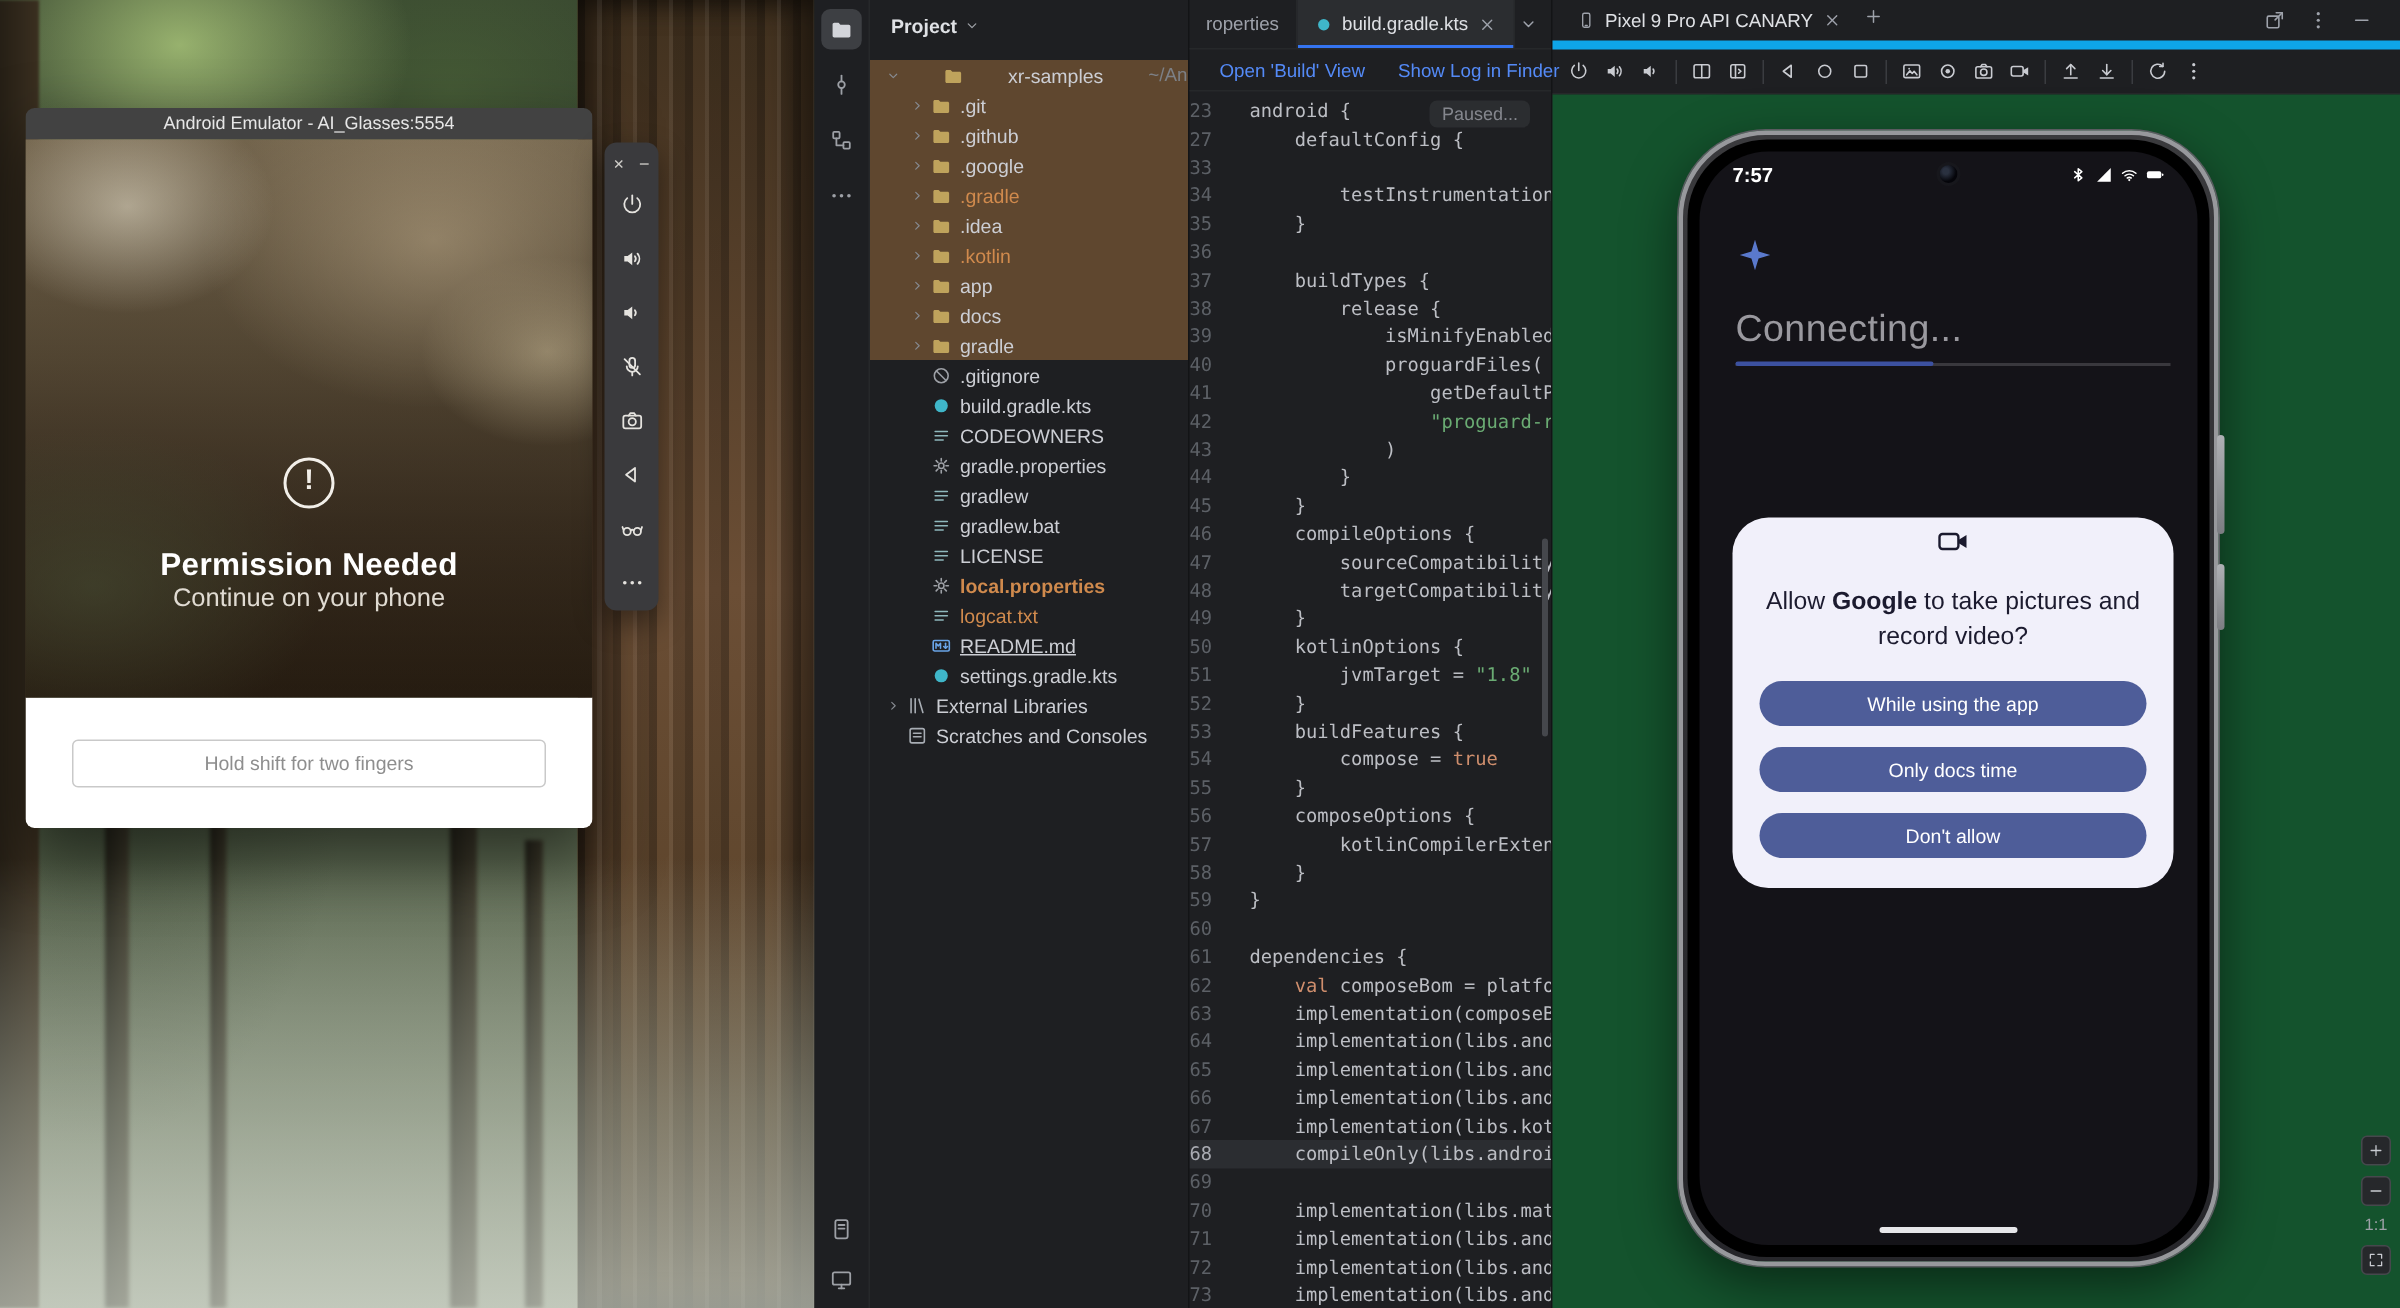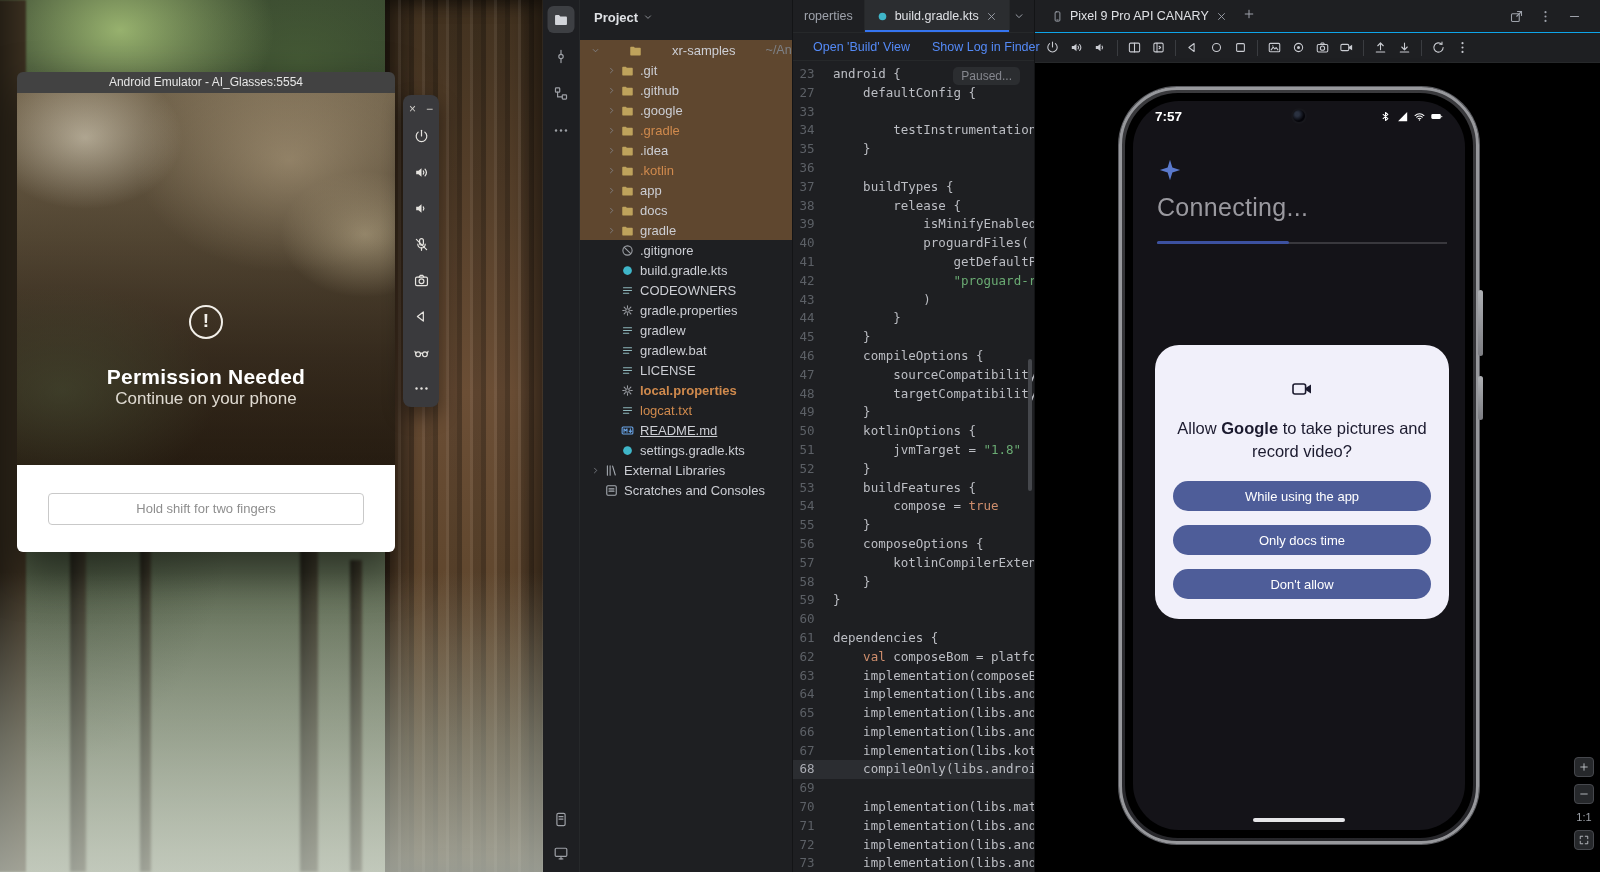--- a/index.html
+++ b/index.html
@@ -109,68 +109,68 @@
   .tab-close { width:11px; height:11px; color:#9ea2ab; }
   .tabs-end { margin-left:auto; display:flex; align-items:center; padding-right:8px; color:#9ea2ab; }
   .tabs-end .ic { width:14px; height:14px; }
   .banner { height:28px; display:flex; align-items:center; gap:22px; padding-left:20px;
     border-bottom:1px solid #26282a; }
   .blink { color:#548af7; font-size:12.5px; cursor:pointer; white-space:nowrap; }
   .code { position:absolute; top:61px; left:0; right:0; bottom:0; overflow:hidden; padding-top:4px;
     font-family:"DejaVu Sans Mono","Liberation Mono",monospace; font-size:12.5px; }
   .codeline { height:18.8px; line-height:18.8px; display:flex; }
   .codeline.hl { background:#2b2d31; }
-  .gut { width:40px; text-align:center; padding-right:12px; color:#5c6066; flex:none; }
+  .gut { width:40px; text-align:left; padding-right:12px; color:#5c6066; flex:none; }
   .codeline.hl .gut { color:#a9abb2; }
   .src { white-space:pre; color:#bcbec4; }
   .c-k { color:#cf8e6d; }
   .c-s { color:#6aab73; }
   .paused { position:absolute; top:6px; right:14px; color:#85878e; font-size:12px;
     font-family:"Liberation Sans",sans-serif; background:#2b2d30; padding:2px 8px; border-radius:5px; }
   .ed-scroll { position:absolute; right:2px; top:298px; width:4px; height:132px; background:#45474c; border-radius:2px; }
 
   
   .devices { position:absolute; left:492px; top:0; width:565px; height:872px; }
-  .dev-tabs { height:33px; display:flex; align-items:center; border-bottom:1px solid #0ea5e9; padding:0 8px; }
+  .dev-tabs { height:33px; display:flex; align-items:center; border-bottom:6px solid #0ea5e9; padding:0 8px; }
   .dev-tab { display:flex; align-items:center; gap:6px; padding:0 8px; height:100%; color:#dfe1e5; font-size:12.5px; }
   .dev-tab .ic { width:13px; height:13px; color:#9ea2ab; }
   .dev-plus { margin-left:6px; color:#9ea2ab; }
   .dev-plus .ic { width:14px; height:14px; }
   .dev-tabs-right { margin-left:auto; display:flex; gap:14px; align-items:center; color:#9ea2ab; padding-right:10px; }
   .dev-tabs-right .ic { width:15px; height:15px; }
   .dev-toolbar { height:30px; display:flex; align-items:center; gap:9px; padding:0 10px;
     border-bottom:1px solid #26282a; color:#c9cbd1; }
   .dev-toolbar .ic { width:15px; height:15px; }
   .vsep { width:1px; height:16px; background:#3a3c40; flex:none; }
-  .dev-canvas { position:absolute; top:63px; left:0; right:0; bottom:0; background:#000000; }
+  .dev-canvas { position:absolute; top:63px; left:0; right:0; bottom:0; background:#14532d; }
 
   
   .phone { position:absolute; left:84px; top:24px; width:360px; height:757px; border-radius:58px;
     background:linear-gradient(#3a3a3d,#26262a); border:3px solid #97989c;
     box-shadow:0 0 0 1px #5a5b60, 0 12px 34px rgba(0,0,0,.5); }
   .bezel { position:absolute; inset:3px; border-radius:53px; background:#000; }
   .screen { position:absolute; inset:11px; border-radius:46px; background:#141318; overflow:hidden; }
   .sbtn { position:absolute; right:-7px; width:5px; border-radius:3px;
     background:linear-gradient(#aeb0b4,#7c7d82); }
   .sbtn.vol { top:200px; height:66px; }
   .sbtn.pwr { top:286px; height:44px; }
   .status { position:absolute; top:8px; left:0; right:0; display:flex; align-items:center; padding:0 22px; }
   .time { color:#fff; font-size:13.5px; font-weight:bold; }
   .status-ics { margin-left:auto; display:flex; gap:4px; align-items:center; color:#fff; }
   .status-ics .ic { width:13px; height:13px; stroke-width:1.9; }
   .punch { position:absolute; top:7px; left:50%; margin-left:-8px; width:16px; height:16px; border-radius:50%;
     background:radial-gradient(circle at 35% 35%, #2a3140 0 18%, #05050a 62%); border:2px solid #17171c; }
   .spark { position:absolute; left:24px; top:56px; color:#5a79cc; }
   .spark .ic { width:26px; height:26px; }
-  .connecting { position:absolute; left:24px; top:92px; font-size:25px; color:#9a999f; letter-spacing:.3px; }
+  .connecting { position:absolute; left:24px; top:104px; font-size:25px; color:#9a999f; letter-spacing:.3px; }
   .progress { position:absolute; left:24px; top:140px; width:290px; height:3px; }
   .pg-rest { position:absolute; top:1px; left:0; right:0; height:1.5px; background:#39383d; }
   .pg-fill { position:absolute; top:0; left:0; width:132px; height:3px; background:#3c51a0; border-radius:2px; }
   .dialog { position:absolute; left:22px; top:244px; width:294px; border-radius:24px; background:#f1f0fa;
-    padding:32px 16px 20px; text-align:center; }
+    padding:4px 16px 20px; text-align:center; }
   .dlg-icon { color:#1b1a2e; }
   .dlg-icon .ic { width:24px; height:24px; stroke-width:1.6; }
   .dlg-msg { margin-top:12px; font-size:16.5px; line-height:23px; color:#1c1b2f; padding:0 6px; }
   .dlg-msg b { font-weight:bold; }
   .dlg-btns { margin-top:18px; display:flex; flex-direction:column; gap:14px; align-items:center; }
   .dlg-btn { width:258px; height:30px; border-radius:15px; background:#4e5d99; color:#ffffff;
     font-size:13px; display:flex; align-items:center; justify-content:center; cursor:pointer; }
   .homebar { position:absolute; bottom:8px; left:50%; width:92px; margin-left:-46px; height:4px;
     border-radius:2px; background:#e6e6e9; }
 

